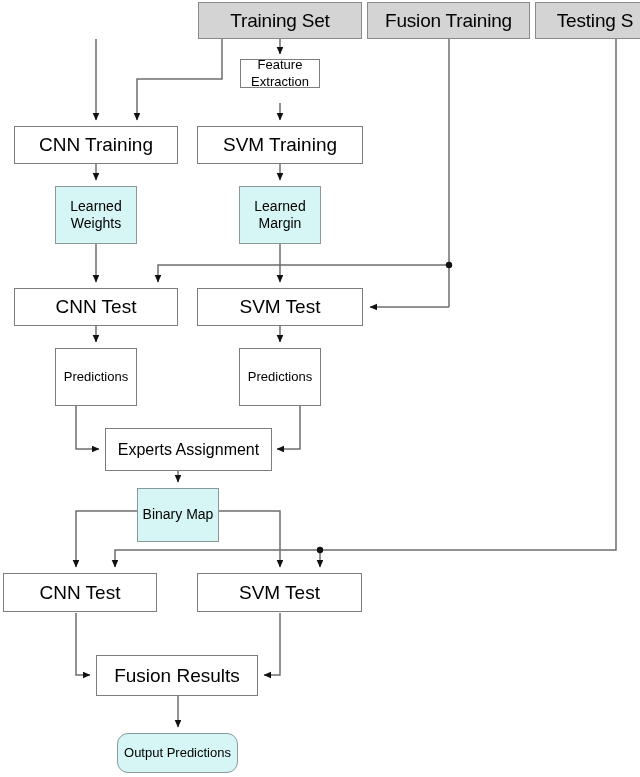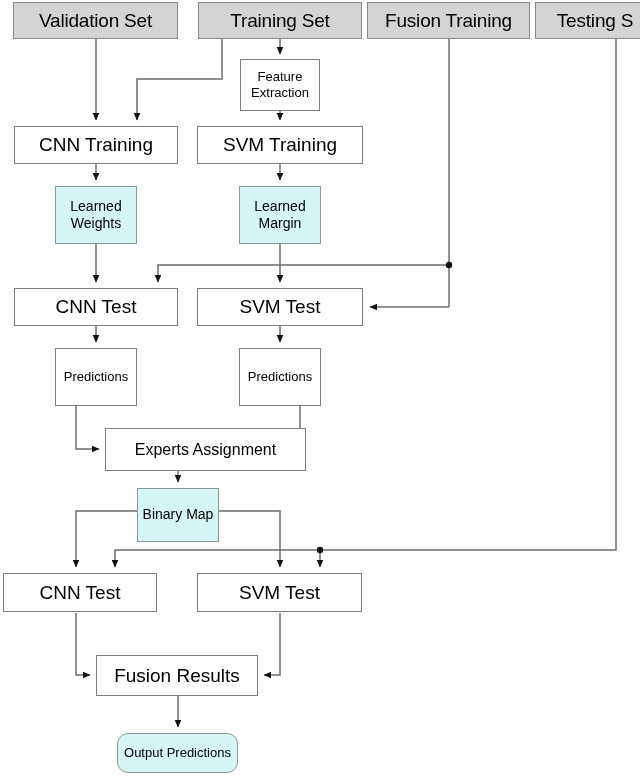--- a/index.html
+++ b/index.html
@@ -124,37 +124,34 @@
 
       <path d="M76,613 L76,675 L90,675" marker-end="url(#ah)"></path>
 
       <path d="M280,613 L280,675 L264,675" marker-end="url(#ah)"></path>
 
       <path d="M178,696 L178,727" marker-end="url(#ah)"></path>
 
     </g>
   </svg>
 
-  <div class="node source" style="left:13px; top:2px; width:165px; height:37px;">
-    <span class="ln">Validation Set</span>
-  </div>
 
   <div class="node source" style="left:198px; top:2px; width:164px; height:37px;">
     <span class="ln">Training Set</span>
   </div>
 
   <div class="node source" style="left:367px; top:2px; width:163px; height:37px;">
     <span class="ln">Fusion Training</span>
   </div>
 
   <div class="node source" style="left:535px; top:2px; width:120px; height:37px;">
     <span class="ln">Testing S</span>
   </div>
 
-  <div class="node proc small" style="left:240px; top:59px; width:80px; height:52px;">
+  <div class="node proc small" style="left:240px; top:59px; width:80px; height:29px;">
     <span class="ln">Feature</span>
     <span class="ln">Extraction</span>
   </div>
 
   <div class="node proc" style="left:197px; top:126px; width:166px; height:38px;">
     <span class="ln">SVM Training</span>
   </div>
 
   <div class="node proc" style="left:14px; top:126px; width:164px; height:38px;">
     <span class="ln">CNN Training</span>
@@ -179,21 +176,21 @@
   </div>
 
   <div class="node proc small" style="left:55px; top:348px; width:82px; height:58px;">
     <span class="ln">Predictions</span>
   </div>
 
   <div class="node proc small" style="left:239px; top:348px; width:82px; height:58px;">
     <span class="ln">Predictions</span>
   </div>
 
-  <div class="node proc" style="left:105px; top:428px; width:201px; height:43px; font-size:16px;">
+  <div class="node proc" style="left:105px; top:428px; width:167px; height:43px; font-size:16px;">
     <span class="ln">Experts Assignment</span>
   </div>
 
   <div class="node data" style="left:137px; top:488px; width:82px; height:54px;">
     <span class="ln">Binary Map</span>
   </div>
 
   <div class="node proc" style="left:3px; top:573px; width:154px; height:39px;">
     <span class="ln">CNN Test</span>
   </div>

